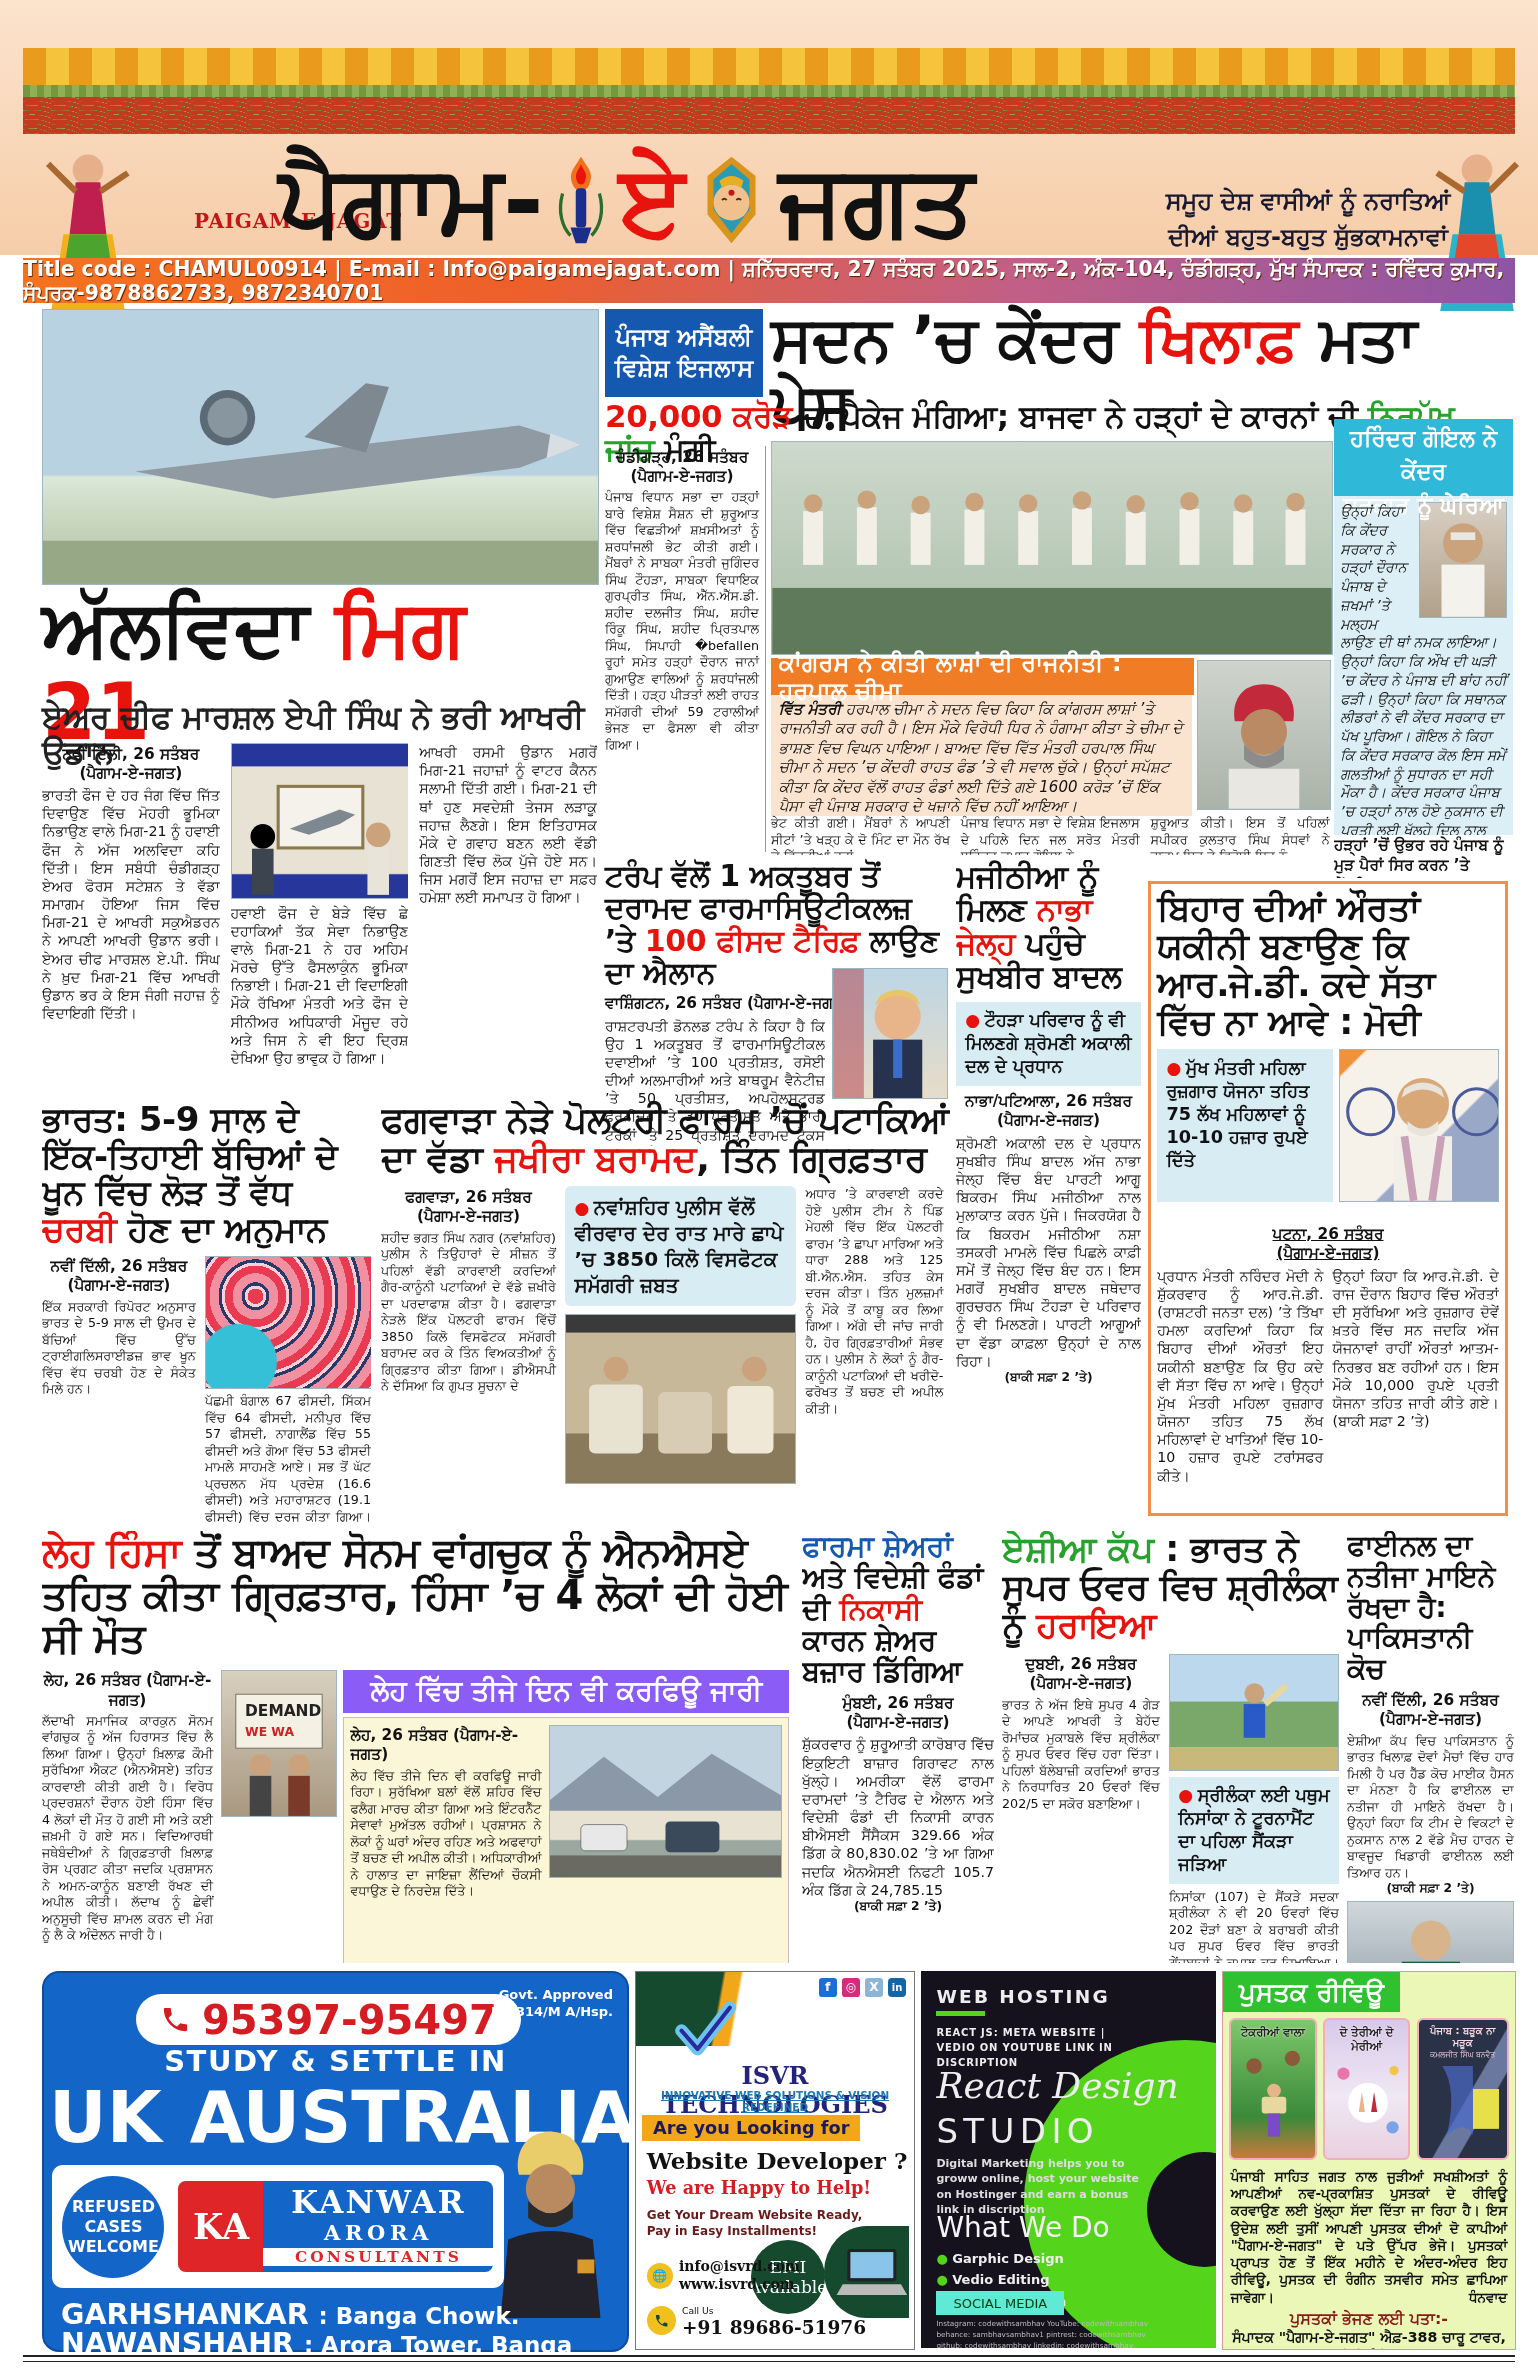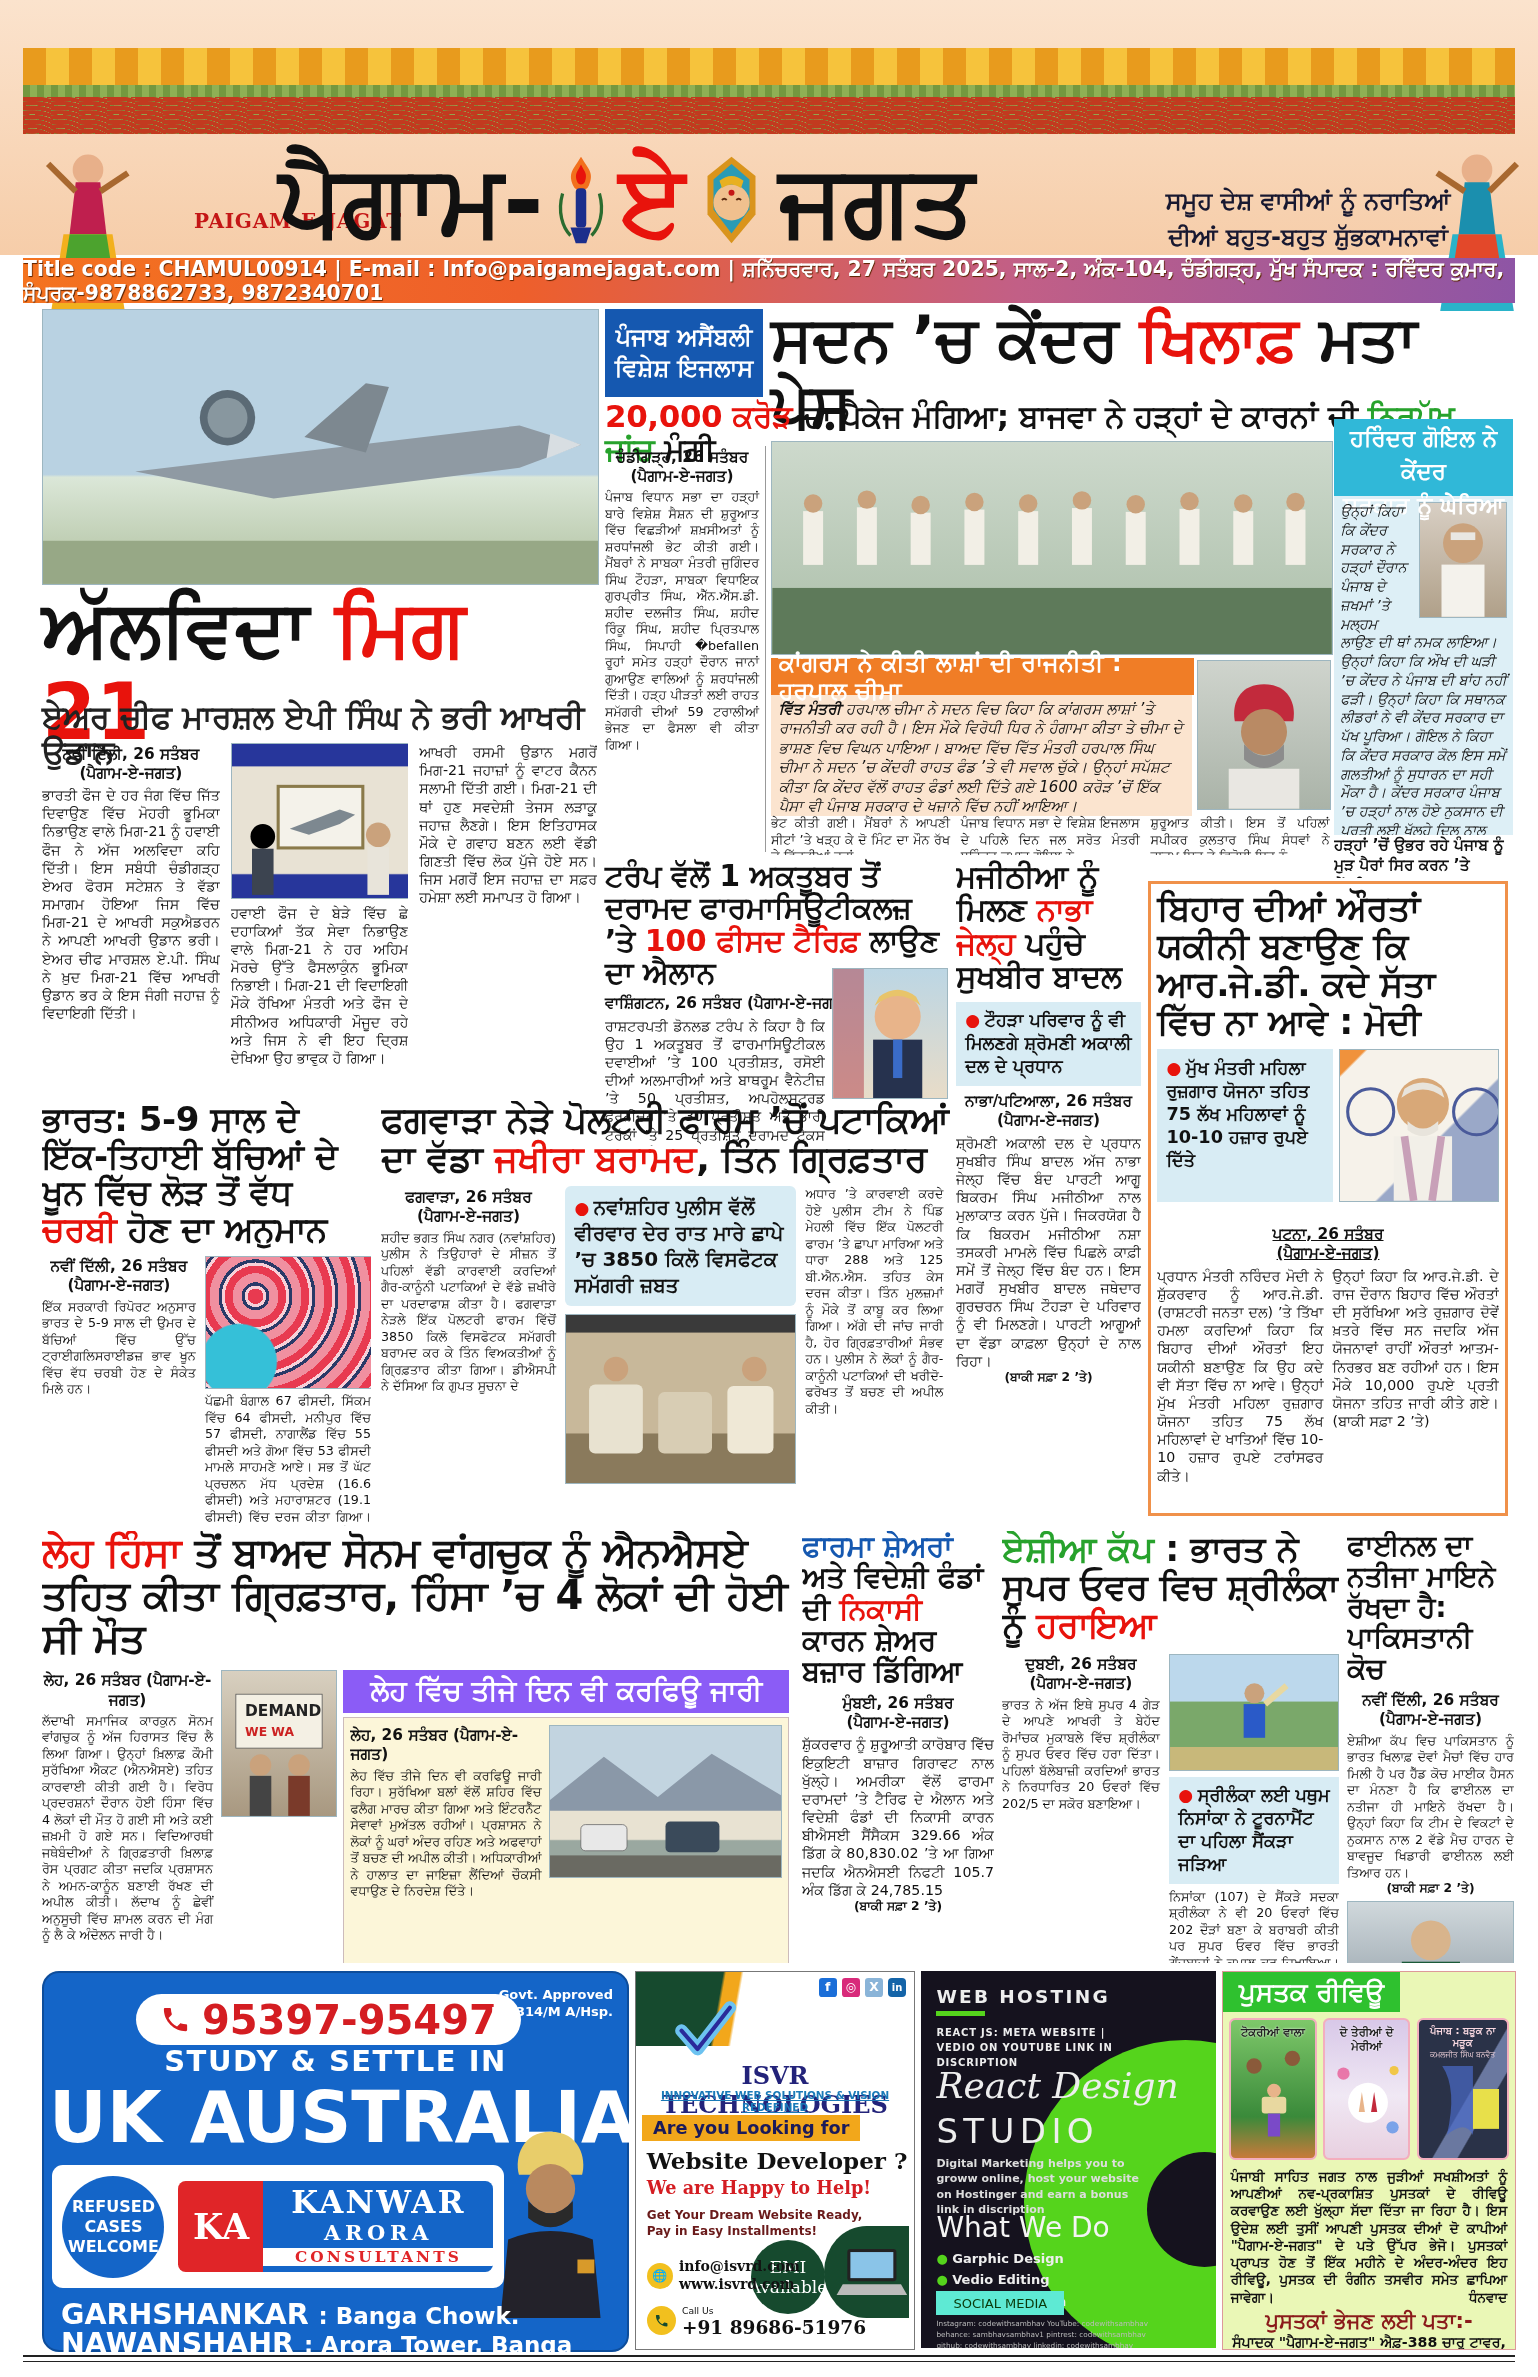--- a/index.html
+++ b/index.html
@@ -613,21 +613,21 @@
         <svg width="91" height="138" viewBox="0 0 118 180">
           <rect x="70" y="90" width="34" height="52" fill="#e8e04a"></rect>
           <path d="M30 60 Q50 90 36 150 Q60 130 70 150 L70 60 Z" fill="#4a6ac8" opacity="0.7"></path>
         </svg>
       </div>
     </div>
     <div class="body" style="margin:7.7px 7.7px 0;font-size:13.5px;font-weight:bold;">
       <span>ਪੰਜਾਬੀ ਸਾਹਿਤ ਜਗਤ ਨਾਲ ਜੁੜੀਆਂ ਸਖਸ਼ੀਅਤਾਂ ਨੂੰ ਆਪਣੀਆਂ ਨਵ-ਪ੍ਰਕਾਸ਼ਿਤ ਪੁਸਤਕਾਂ ਦੇ ਰੀਵਿਊ ਕਰਵਾਉਣ ਲਈ ਖੁੱਲ੍ਹਾ ਸੱਦਾ ਦਿੱਤਾ ਜਾ ਰਿਹਾ ਹੈ। ਇਸ ਉਦੇਸ਼ ਲਈ ਤੁਸੀਂ ਆਪਣੀ ਪੁਸਤਕ ਦੀਆਂ ਦੋ ਕਾਪੀਆਂ "ਪੈਗਾਮ-ਏ-ਜਗਤ" ਦੇ ਪਤੇ ਉੱਪਰ ਭੇਜੋ। ਪੁਸਤਕਾਂ ਪ੍ਰਾਪਤ ਹੋਣ ਤੋਂ ਇੱਕ ਮਹੀਨੇ ਦੇ ਅੰਦਰ-ਅੰਦਰ ਇਹ ਰੀਵਿਊ, ਪੁਸਤਕ ਦੀ ਰੰਗੀਨ ਤਸਵੀਰ ਸਮੇਤ ਛਾਪਿਆ ਜਾਵੇਗਾ।</span>
       <span style="float:right;">ਧੰਨਵਾਦ</span>
     </div>
-    <div class="ctr b" style="margin-top:3.1px;font-size:21px;color:#8a1a1a;">ਪੁਸਤਕਾਂ ਭੇਜਣ ਲਈ ਪਤਾ:-</div>
+    <div class="ctr b" style="margin-top:3.1px;font-size:16px;color:#8a1a1a;">ਪੁਸਤਕਾਂ ਭੇਜਣ ਲਈ ਪਤਾ:-</div>
     <div class="ctr b" style="font-size:14.2px;line-height:1.35;">
       <div>ਸੰਪਾਦਕ "ਪੈਗਾਮ-ਏ-ਜਗਤ" ਐਫ਼-388 ਚਾਰੂ ਟਾਵਰ, ਤੀਜੀ ਮੰਜ਼ਿਲ</div>
 
     </div>
   </div>
 
   <div class="hr2" style="top:2355px;"></div>
   <div class="hr2" style="top:2361px;border-top-width:0.8px;"></div>
 </div>
 

